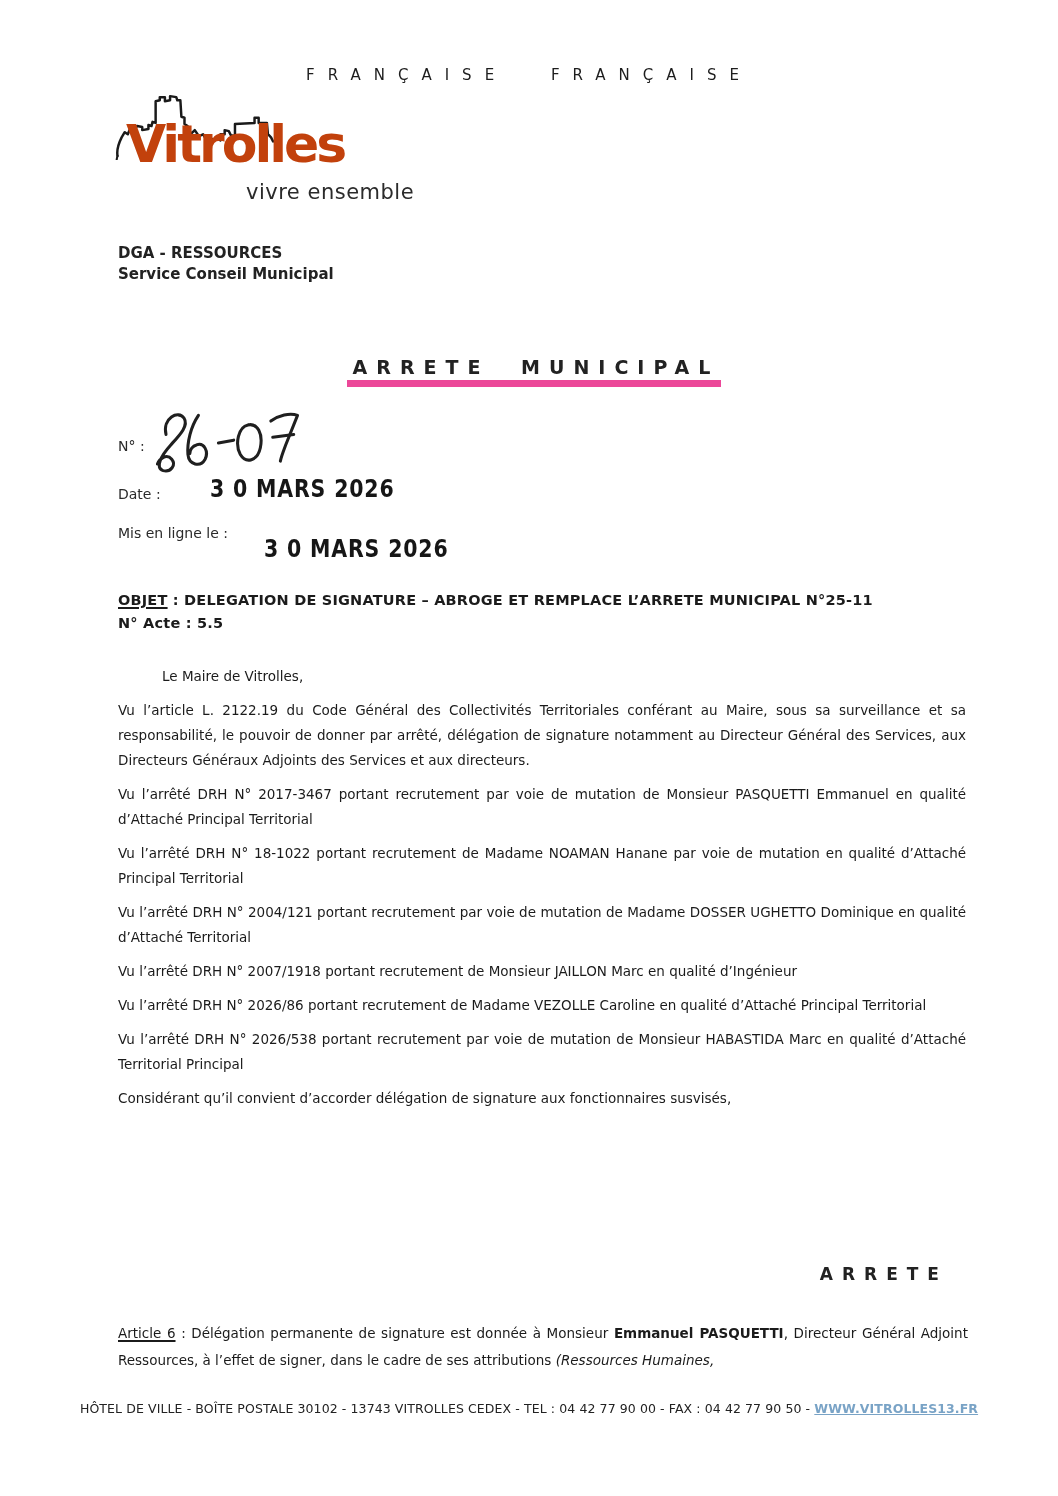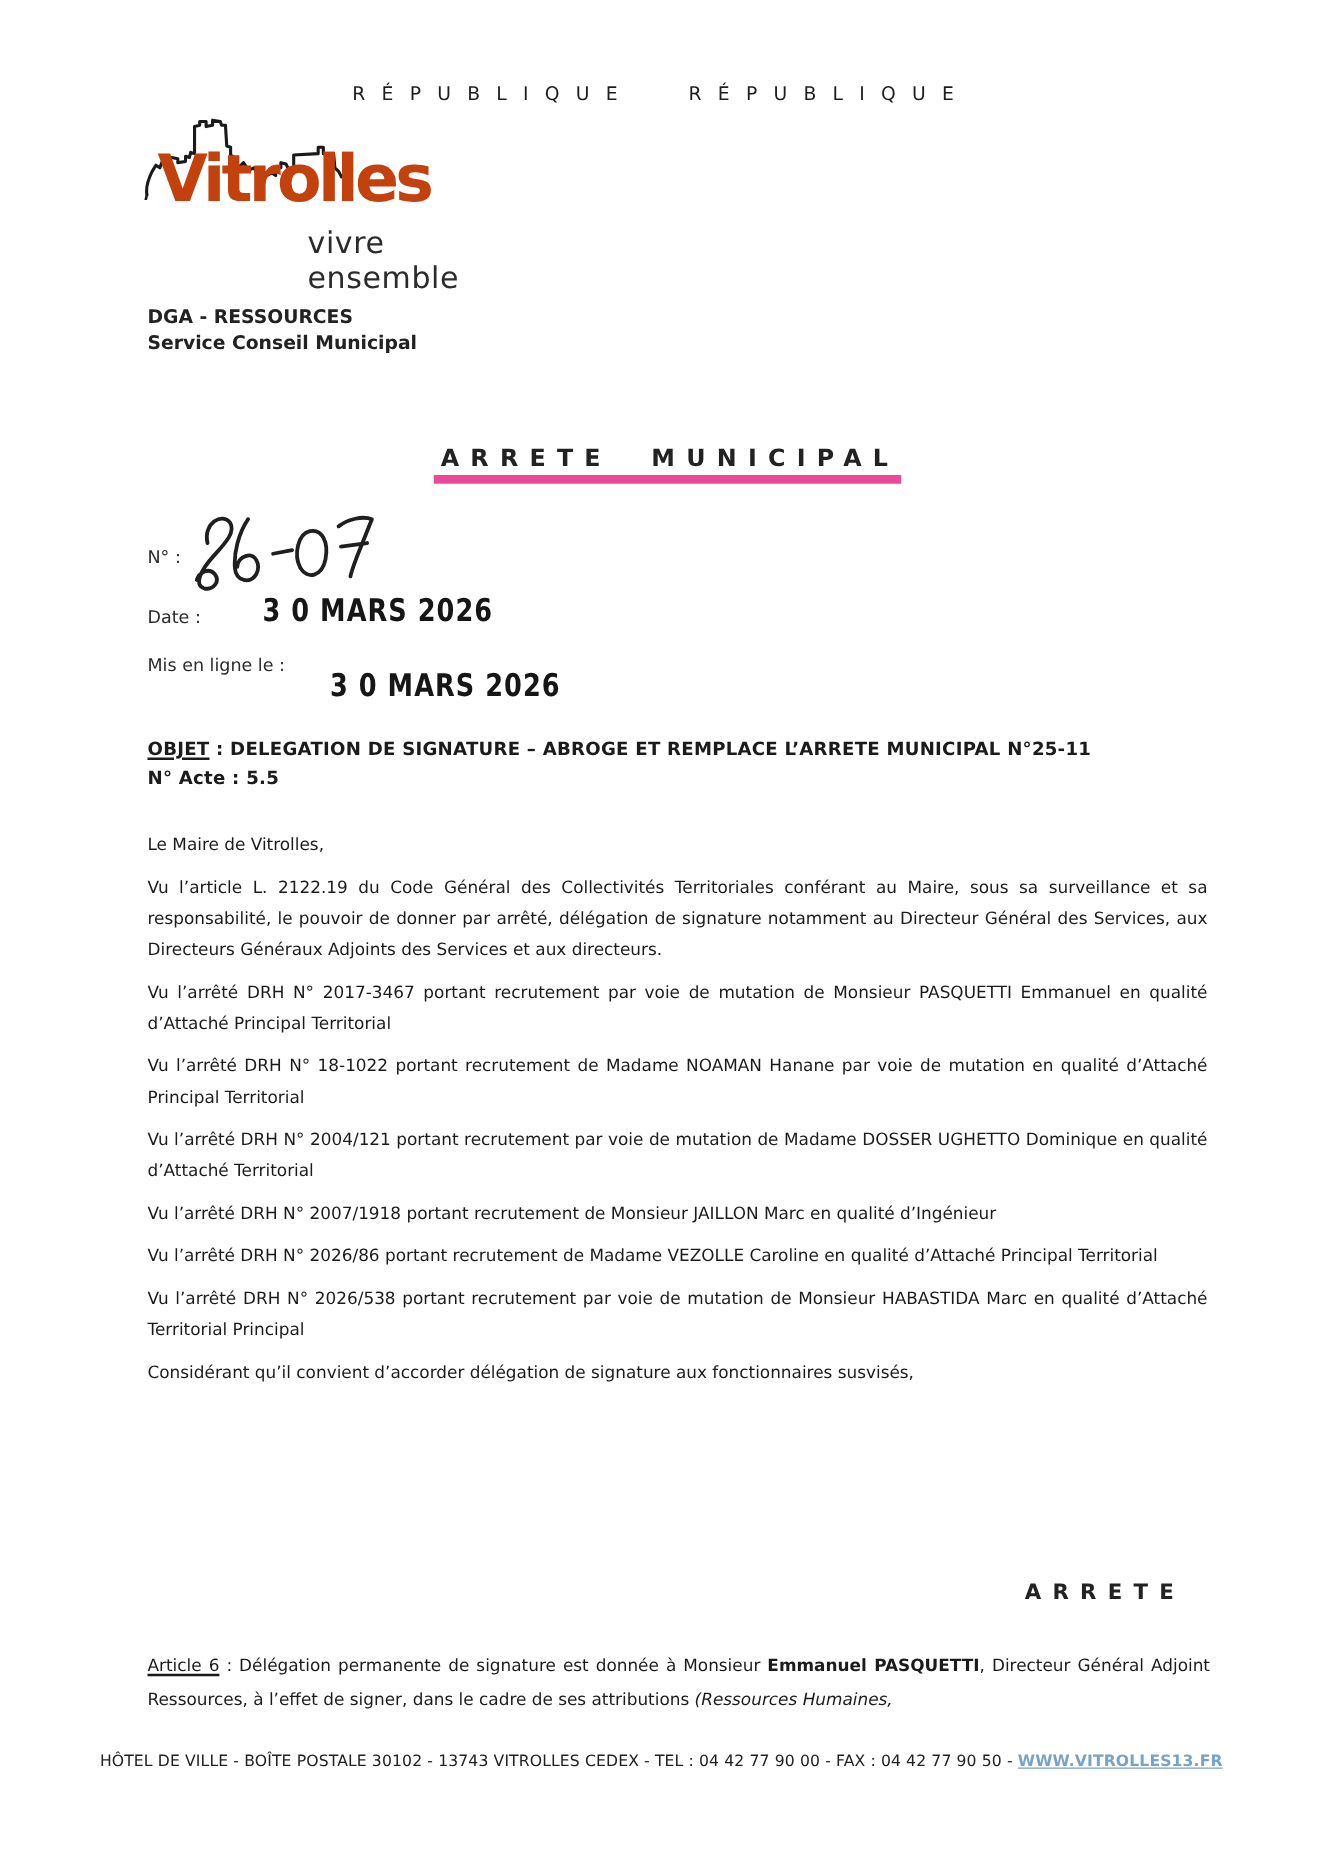--- a/index.html
+++ b/index.html
@@ -22,21 +22,21 @@
   }
   .logo { position:absolute; left:110px; top:86px; width:310px; height:130px; }
   .logo-skyline { position:absolute; left:4px; top:6px; width:176px; height:68px; }
   .logo-word {
     position:absolute; left:16px; top:32px;
     font-size:52px; font-weight:bold; letter-spacing:-3px;
     color:#c2410c; line-height:1;
   }
   .logo-tagline {
     position:absolute; left:136px; top:94px;
-    font-size:24px; color:#2b2b2b; letter-spacing:0.5px;
+    font-size:21px; color:#2b2b2b; letter-spacing:0.5px;text-align:center;
   }
   .dept {
     position:absolute; left:118px; top:243px;
     font-weight:bold; font-size:15px; line-height:21px; color:#222;
   }
   
   .title-wrap { position:absolute; left:0; top:356px; width:1068px; text-align:center; }
   .title-text {
     display:inline-block;
     font-size:19px; font-weight:bold; color:#222;
@@ -64,21 +64,21 @@
     font-weight:bold; font-size:14.5px; line-height:23px; color:#1b1b1b;
     letter-spacing:0.2px;
   }
   .u { text-decoration:underline; text-decoration-thickness:2px; text-underline-offset:2px; }
   
   .body {
     position:absolute; left:118px; top:664px; width:848px;
     font-size:13.5px; line-height:25px; color:#1b1b1b;
   }
   .body p { margin:0 0 9px 0; text-align:justify; }
-  .body p.salut { text-align:left; }
+  .body p.salut { text-align:left;margin-left:44px; }
   
   .arrete-wrap { position:absolute; left:0; top:1264px; width:948px; text-align:right; }
   .arrete-text {
     font-size:17px; font-weight:bold; color:#222;
     letter-spacing:9px; white-space:nowrap;
   }
   
   .article1 {
     position:absolute; left:118px; top:1320px; width:850px;
     font-size:13.5px; line-height:27px; color:#1b1b1b;
@@ -95,21 +95,21 @@
   .footer a {
     color:#79a3c6; font-weight:600;
     text-decoration:underline; cursor:pointer;
   }
 </style>
 </head>
 <body>
 
 <div class="page">
 
-  <div class="republique">RÉPUBLIQUE RÉPUBLIQUE</div>
+  <div class="republique">FRANÇAISE FRANÇAISE</div>
 
   <div class="logo">
     <svg class="logo-skyline" viewBox="0 0 170 66" fill="none">
       <path d="M3,62 C2,56 4,50 7,44 L10,39 L13,41 L15,36 L19,37 L22,33 L27,34 L27,37 L33,36 L33,32 L36,33 L37,29 L40,30 L40,9 L44,8 L44,5 L49,5 L49,9 L54,8 L54,4 L60,5 L61,8 L64,8 L65,24 L68,25 L68,31 L71,33 L71,38 L75,40 L78,37 L82,43 L86,41 L89,46 L93,44 L96,47 L100,45 L103,47 L103,41 L107,41 L107,37 L111,38 L113,42 L117,43 L117,31 L136,30 L136,25 L140,25 L140,30 L148,30 L149,41 L152,44 L154,48" stroke="#1a1a1a" stroke-width="2.4" stroke-linecap="round" stroke-linejoin="round"></path>
       <path d="M3,62 C2,66 1,69 3,72" stroke="#1a1a1a" stroke-width="2" stroke-linecap="round"></path>
     </svg>
     <div class="logo-word">Vitrolles</div>
     <div class="logo-tagline">vivre ensemble</div>
   </div>
 

